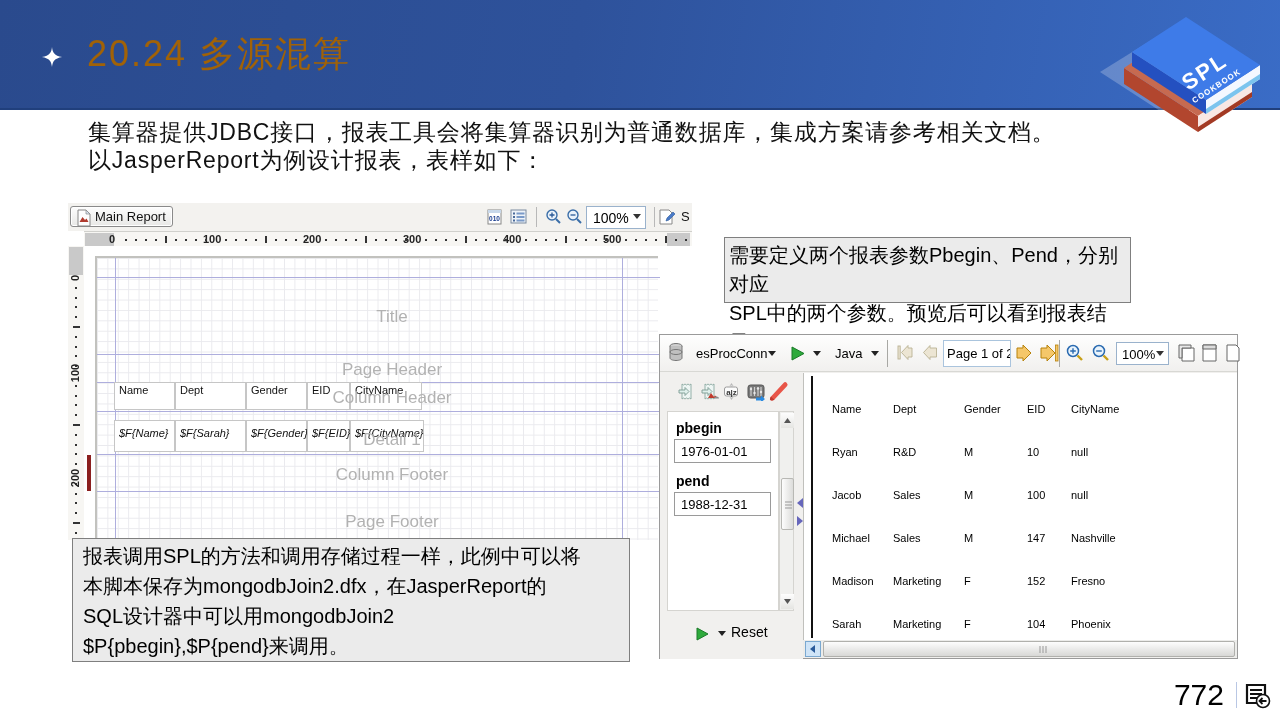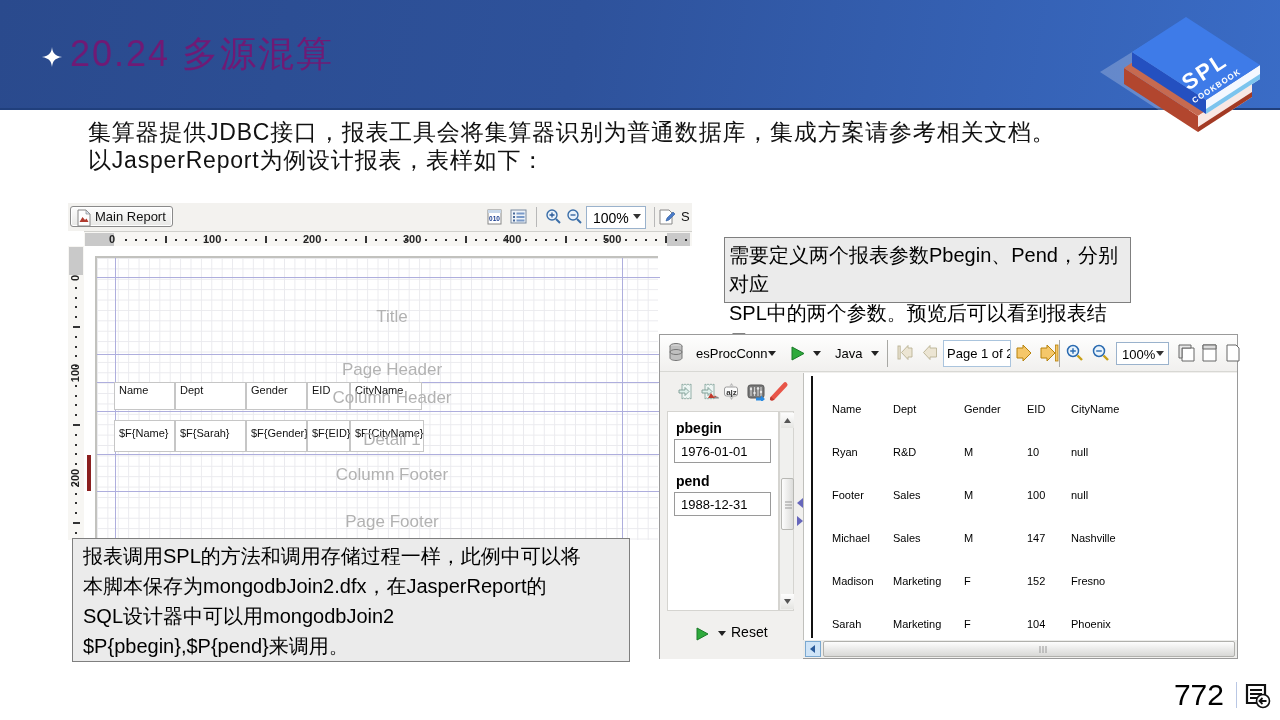--- a/index.html
+++ b/index.html
@@ -5,21 +5,21 @@
 * { margin:0; padding:0; box-sizing:border-box; }
 html,body { width:1280px; height:720px; overflow:hidden; }
 body { font-family:"Liberation Sans", sans-serif; background:#fff; position:relative; }
 #slide { position:absolute; left:0; top:0; width:1280px; height:720px; background:#fff; overflow:hidden; }
 
 
 #hdr { position:absolute; left:0; top:0; width:1280px; height:110px;
   background:linear-gradient(100deg,#2a4a8d 0%,#2e529b 45%,#3a6cc6 100%); }
 #hdr .edge { position:absolute; left:0; bottom:0; width:1280px; height:2px; background:#203f7c; }
 #star { position:absolute; left:41px; top:46px; }
-#title { position:absolute; left:70px; top:30px; color:#701a75; font-size:36px; letter-spacing:2px; }
+#title { position:absolute; left:87px; top:30px; color:#a16207; font-size:36px; letter-spacing:2px; }
 #bookicon { position:absolute; left:1096px; top:4px; }
 
 
 #para { position:absolute; left:88px; top:118px; width:1150px; font-size:23px; color:#111; line-height:28px; letter-spacing:0.8px; }
 
 
 .gbox { position:absolute; background:#ebebeb; border:1px solid #7f7f7f; color:#000; font-size:20px; line-height:29px; }
 #gbox1 { left:724px; top:237px; width:407px; height:66px; padding:3px 4px; }
 #gbox2 { left:72px; top:538px; width:558px; height:124px; padding:2px 10px; line-height:30px; }
 
@@ -41,21 +41,21 @@
 #vruler .num { position:absolute; left:-8px; transform:rotate(-90deg); width:30px; text-align:center; }
 #redmark { position:absolute; left:19px; top:252px; width:4px; height:36px; background:#8b1f1f; z-index:6; }
 #dcanvas { position:absolute; left:16px; top:43px; width:608px; height:294px; background:#fff; }
 #dpage { position:absolute; left:11px; top:10px; width:563px; height:284px; background:#fff;
   background-image:linear-gradient(to right,#eaeaee 1px,transparent 1px),linear-gradient(to bottom,#eaeaee 1px,transparent 1px);
   background-size:10.4px 10.4px; border-left:2px solid #c2c2be; border-top:2px solid #c2c2be; }
 .bline { position:absolute; left:0; width:563px; height:1px; background:#aeaedd; }
 .vline { position:absolute; top:0; width:1px; height:284px; background:#aeaedd; }
 .bandlbl { position:absolute; left:0; width:590px; text-align:center; color:#b2b2b2; font-size:17px; z-index:3; }
 .fbox { position:absolute; background:#fff; border:1px solid #c6c6c6; font-size:11px; color:#111; padding:1px 0 0 4px; }
-.fbox2 { position:absolute; background:#fff; border:1px solid #c6c6c6; font-size:11px; color:#111; }
+.fbox2 { position:absolute; background:#fff; border:1px solid #c6c6c6; font-size:11px; color:#111;font-style:italic; }
 .fbox2 span { position:absolute; left:4px; top:6px; }
 
 
 #preview { position:absolute; left:659px; top:334px; width:579px; height:325px; background:#f1f0ee; border:1px solid #9a9a9a; font-family:"Liberation Sans",sans-serif; }
 #ptool { position:absolute; left:0; top:0; width:577px; height:37px; background:linear-gradient(#fefefe,#f1f0ee); border-bottom:1px solid #d8d8d4; }
 #ptool .txt { position:absolute; top:11px; font-size:13px; color:#000; }
 #ptool .drop { position:absolute; top:16px; width:0; height:0; border-left:4px solid transparent; border-right:4px solid transparent; border-top:5px solid #222; }
 #ptool .vsep { position:absolute; top:5px; width:1px; height:27px; background:#a8a8a4; }
 #pagebox { position:absolute; left:283px; top:5px; width:68px; height:27px; background:#fff; border:1px solid #aac4dd; font-size:13px; padding:5px 0 0 3px; color:#000; white-space:nowrap; overflow:hidden; }
 #pcombo { position:absolute; left:456px; top:7px; width:53px; height:23px; background:#fff; border:1px solid #9ab2cc; font-size:13px; padding:4px 0 0 5px; color:#000; }
@@ -416,21 +416,21 @@
           <span style="left:267px">CityName</span>
         </div>
       <div class="prow" style="top:73px">
           <span style="left:28px">Ryan</span>
           <span style="left:89px">R&amp;D</span>
           <span style="left:160px">M</span>
           <span style="left:223px">10</span>
           <span style="left:267px">null</span>
         </div>
       <div class="prow" style="top:116px">
-          <span style="left:28px">Footer</span>
+          <span style="left:28px">Jacob</span>
           <span style="left:89px">Sales</span>
           <span style="left:160px">M</span>
           <span style="left:223px">100</span>
           <span style="left:267px">null</span>
         </div>
       <div class="prow" style="top:159px">
           <span style="left:28px">Michael</span>
           <span style="left:89px">Sales</span>
           <span style="left:160px">M</span>
           <span style="left:223px">147</span>

